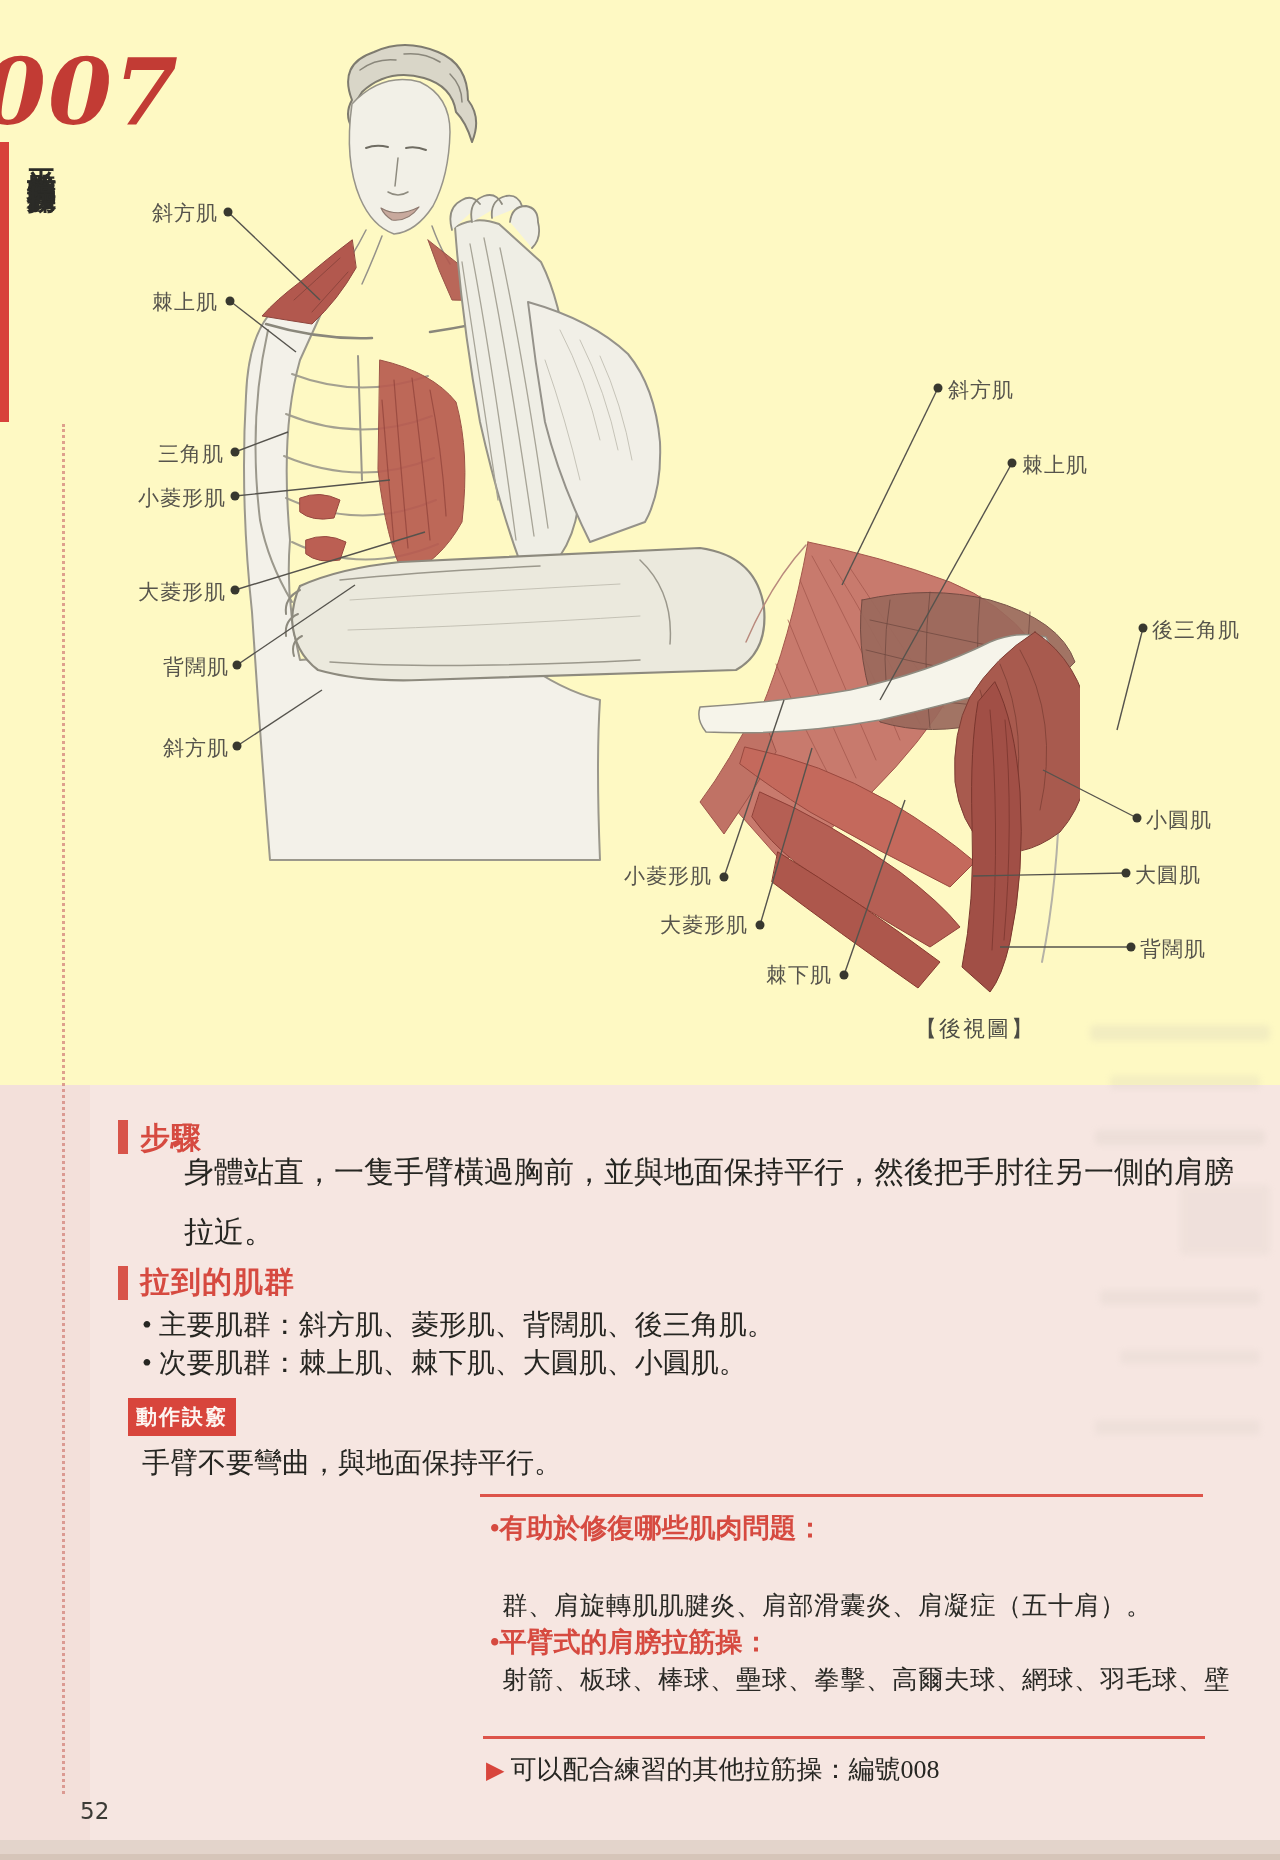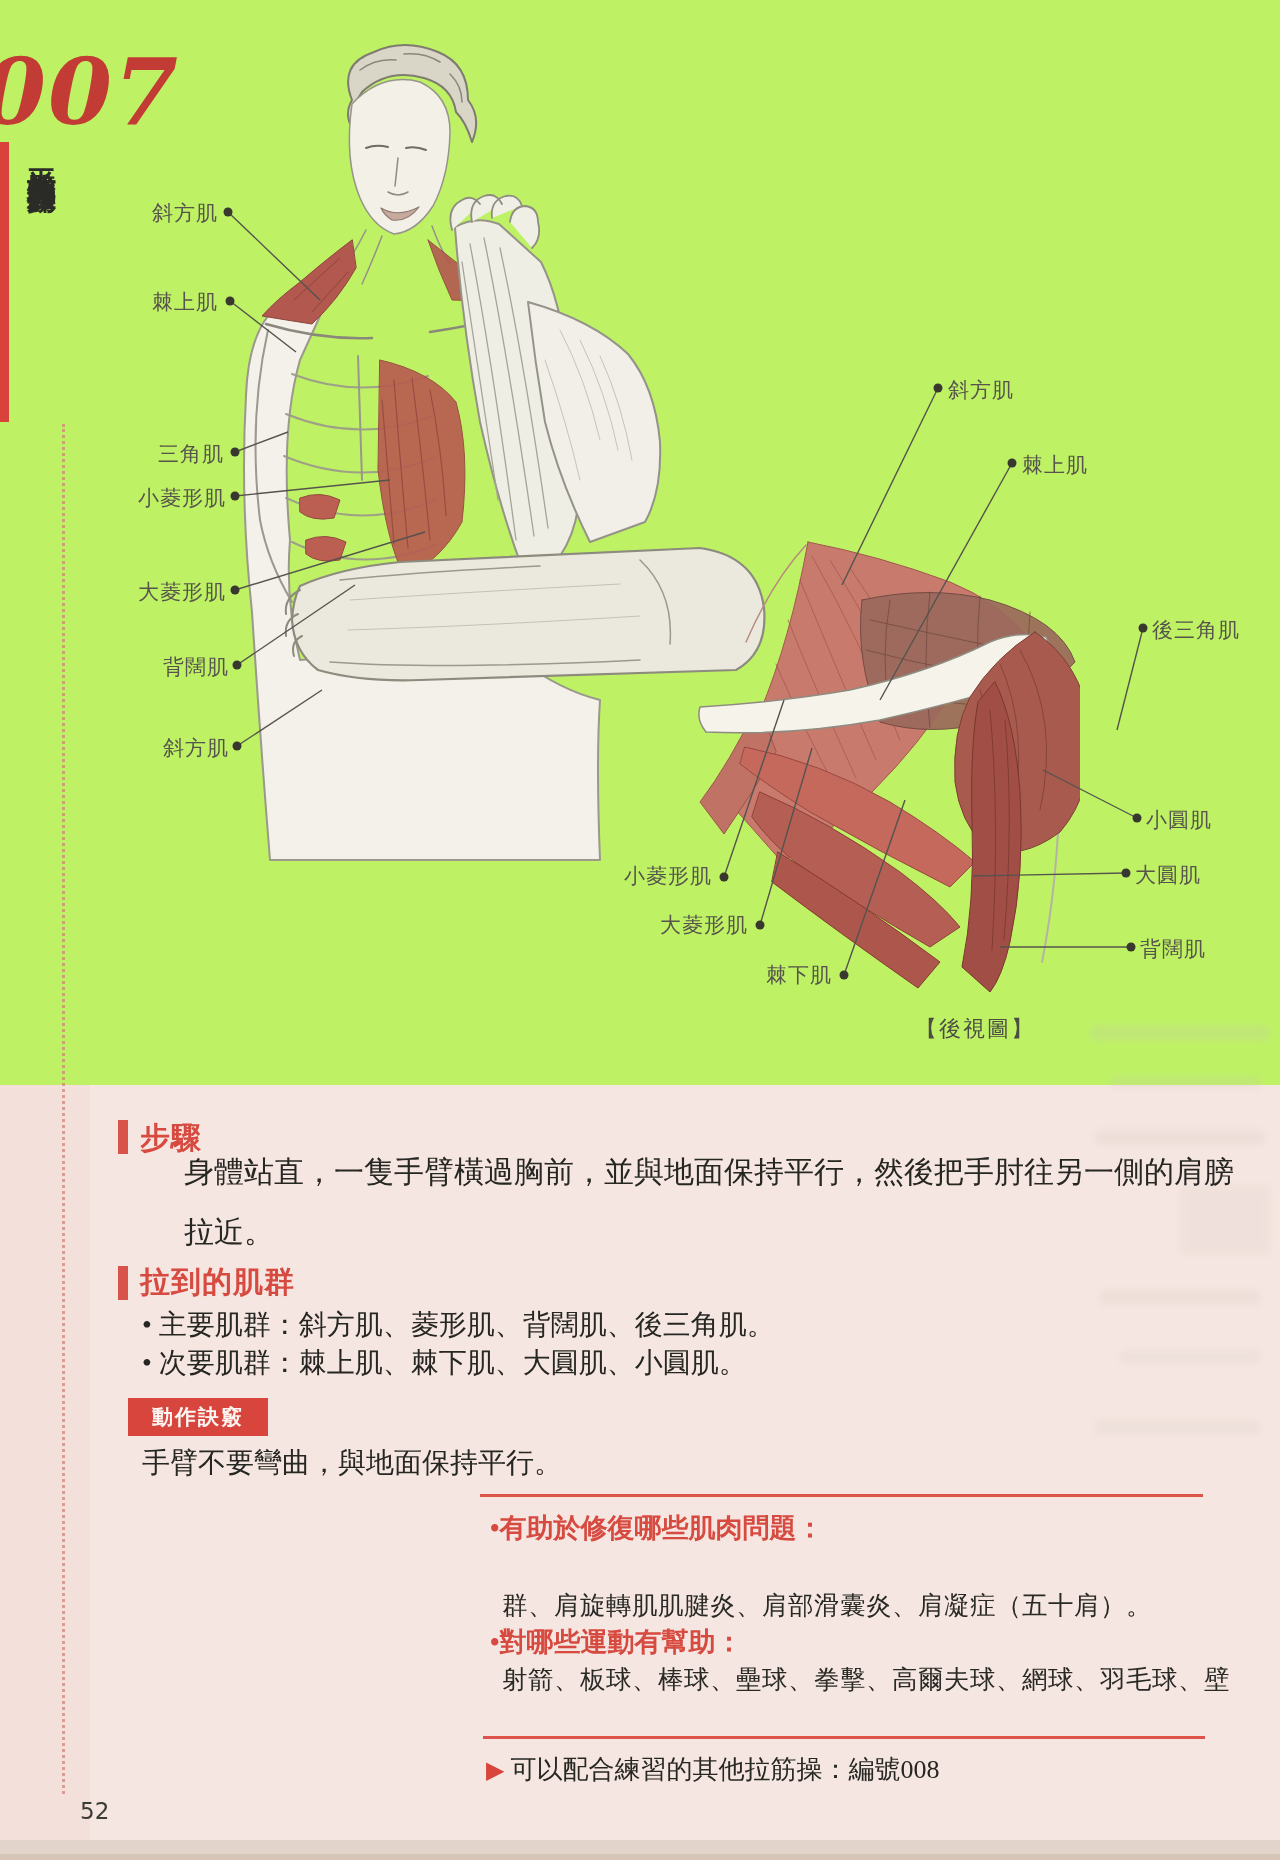--- a/index.html
+++ b/index.html
@@ -1,18 +1,18 @@
 <!DOCTYPE html>
 <html><head>
 <meta charset="utf-8">
 <style>
   html,body{margin:0;padding:0;}
   body{width:1280px;height:1860px;overflow:hidden;position:relative;
        font-family:"Liberation Serif", serif;}
-  .page{position:absolute;left:0;top:0;width:1280px;height:1860px;background:#bef264;overflow:hidden;}
+  .page{position:absolute;left:0;top:0;width:1280px;height:1860px;background:#fef9c3;overflow:hidden;}
   .bg-pink{position:absolute;left:0;top:1085px;width:1280px;height:775px;background:#f6e6e1;}
   .bg-pink-deep{position:absolute;left:0;top:1085px;width:90px;height:775px;background:#f3e0da;}
   .bottom-strip{position:absolute;left:0;top:1840px;width:1280px;height:20px;background:#e3d4cb;}
   .bottom-edge{position:absolute;left:0;top:1854px;width:1280px;height:6px;background:#d6c5b9;}
 
   .exercise-id{position:absolute;left:-18px;top:38px;font-family:"DejaVu Serif", serif;
        font-style:italic;font-weight:700;font-size:92px;color:#c23b34;letter-spacing:2px;}
   .red-bar-left{position:absolute;left:0;top:142px;width:9px;height:280px;background:#d8423a;}
   .vertical-title{position:absolute;left:22px;top:146px;width:40px;height:290px;
        writing-mode:vertical-rl;text-orientation:upright;font-size:29px;font-weight:700;
@@ -26,21 +26,21 @@
   .fig-caption{position:absolute;left:915px;top:1014px;font-size:22px;color:#4c4c45;letter-spacing:2px;}
 
   .art{position:absolute;}
 
   
   .sec-head{position:absolute;font-size:30px;font-weight:700;color:#d64a40;letter-spacing:1px;}
   .sec-bar{position:absolute;width:10px;height:34px;background:#d8544a;}
   .body-text{position:absolute;font-size:30px;color:#262622;letter-spacing:0px;white-space:nowrap;margin-left:44px;}
   .list-text{position:absolute;font-size:28px;color:#262622;white-space:nowrap;}
   .tips-badge{position:absolute;left:128px;top:1398px;background:#d8453c;color:#fdf6f2;
-       font-size:21px;font-weight:700;padding:5px 24px;letter-spacing:2px;}
+       font-size:21px;font-weight:700;padding:5px 8px;letter-spacing:2px;}
   .tips-text{position:absolute;left:142px;top:1444px;font-size:28px;color:#262622;white-space:nowrap;}
   .red-rule{position:absolute;height:3px;background:#dd544a;}
   .box-head{position:absolute;font-size:27px;font-weight:700;color:#d64a40;white-space:nowrap;}
   .box-text{position:absolute;font-size:25.5px;color:#292925;white-space:nowrap;letter-spacing:.5px;}
   .related{position:absolute;left:486px;top:1752px;font-size:26px;color:#262622;white-space:nowrap;}
   .related .tri{color:#d8453c;font-family:"DejaVu Sans", sans-serif;font-size:24px;margin-right:6px;}
 
   .ghost{position:absolute;background:#c9c2b8;filter:blur(3px);border-radius:4px;}
 </style>
 </head>
@@ -213,21 +213,21 @@
   <div class="sec-head" style="left:140px;top:1262px">拉到的肌群</div>
   <div class="list-text" style="left:142px;top:1306px">• 主要肌群：斜方肌、菱形肌、背闊肌、後三角肌。</div>
   <div class="list-text" style="left:142px;top:1344px">• 次要肌群：棘上肌、棘下肌、大圓肌、小圓肌。</div>
 
   <div class="tips-badge">動作訣竅</div>
   <div class="tips-text">手臂不要彎曲，與地面保持平行。</div>
 
   <div class="red-rule" style="left:480px;top:1494px;width:723px"></div>
   <div class="box-head" style="left:490px;top:1510px">•有助於修復哪些肌肉問題：</div>
   <div class="box-text" style="left:502px;top:1588px">群、肩旋轉肌肌腱炎、肩部滑囊炎、肩凝症（五十肩）。</div>
-  <div class="box-head" style="left:490px;top:1624px">•對哪些運動有幫助：</div>
+  <div class="box-head" style="left:490px;top:1624px">•平臂式的肩膀拉筋操：</div>
   <div class="box-text" style="left:502px;top:1662px">射箭、板球、棒球、壘球、拳擊、高爾夫球、網球、羽毛球、壁</div>
   <div class="red-rule" style="left:483px;top:1736px;width:722px"></div>
 
   <div class="related">
     <span class="tri">▶</span><span>可以配合練習的其他拉筋操：編號008</span>
   </div>
 
 </div>
 
 </body></html>

